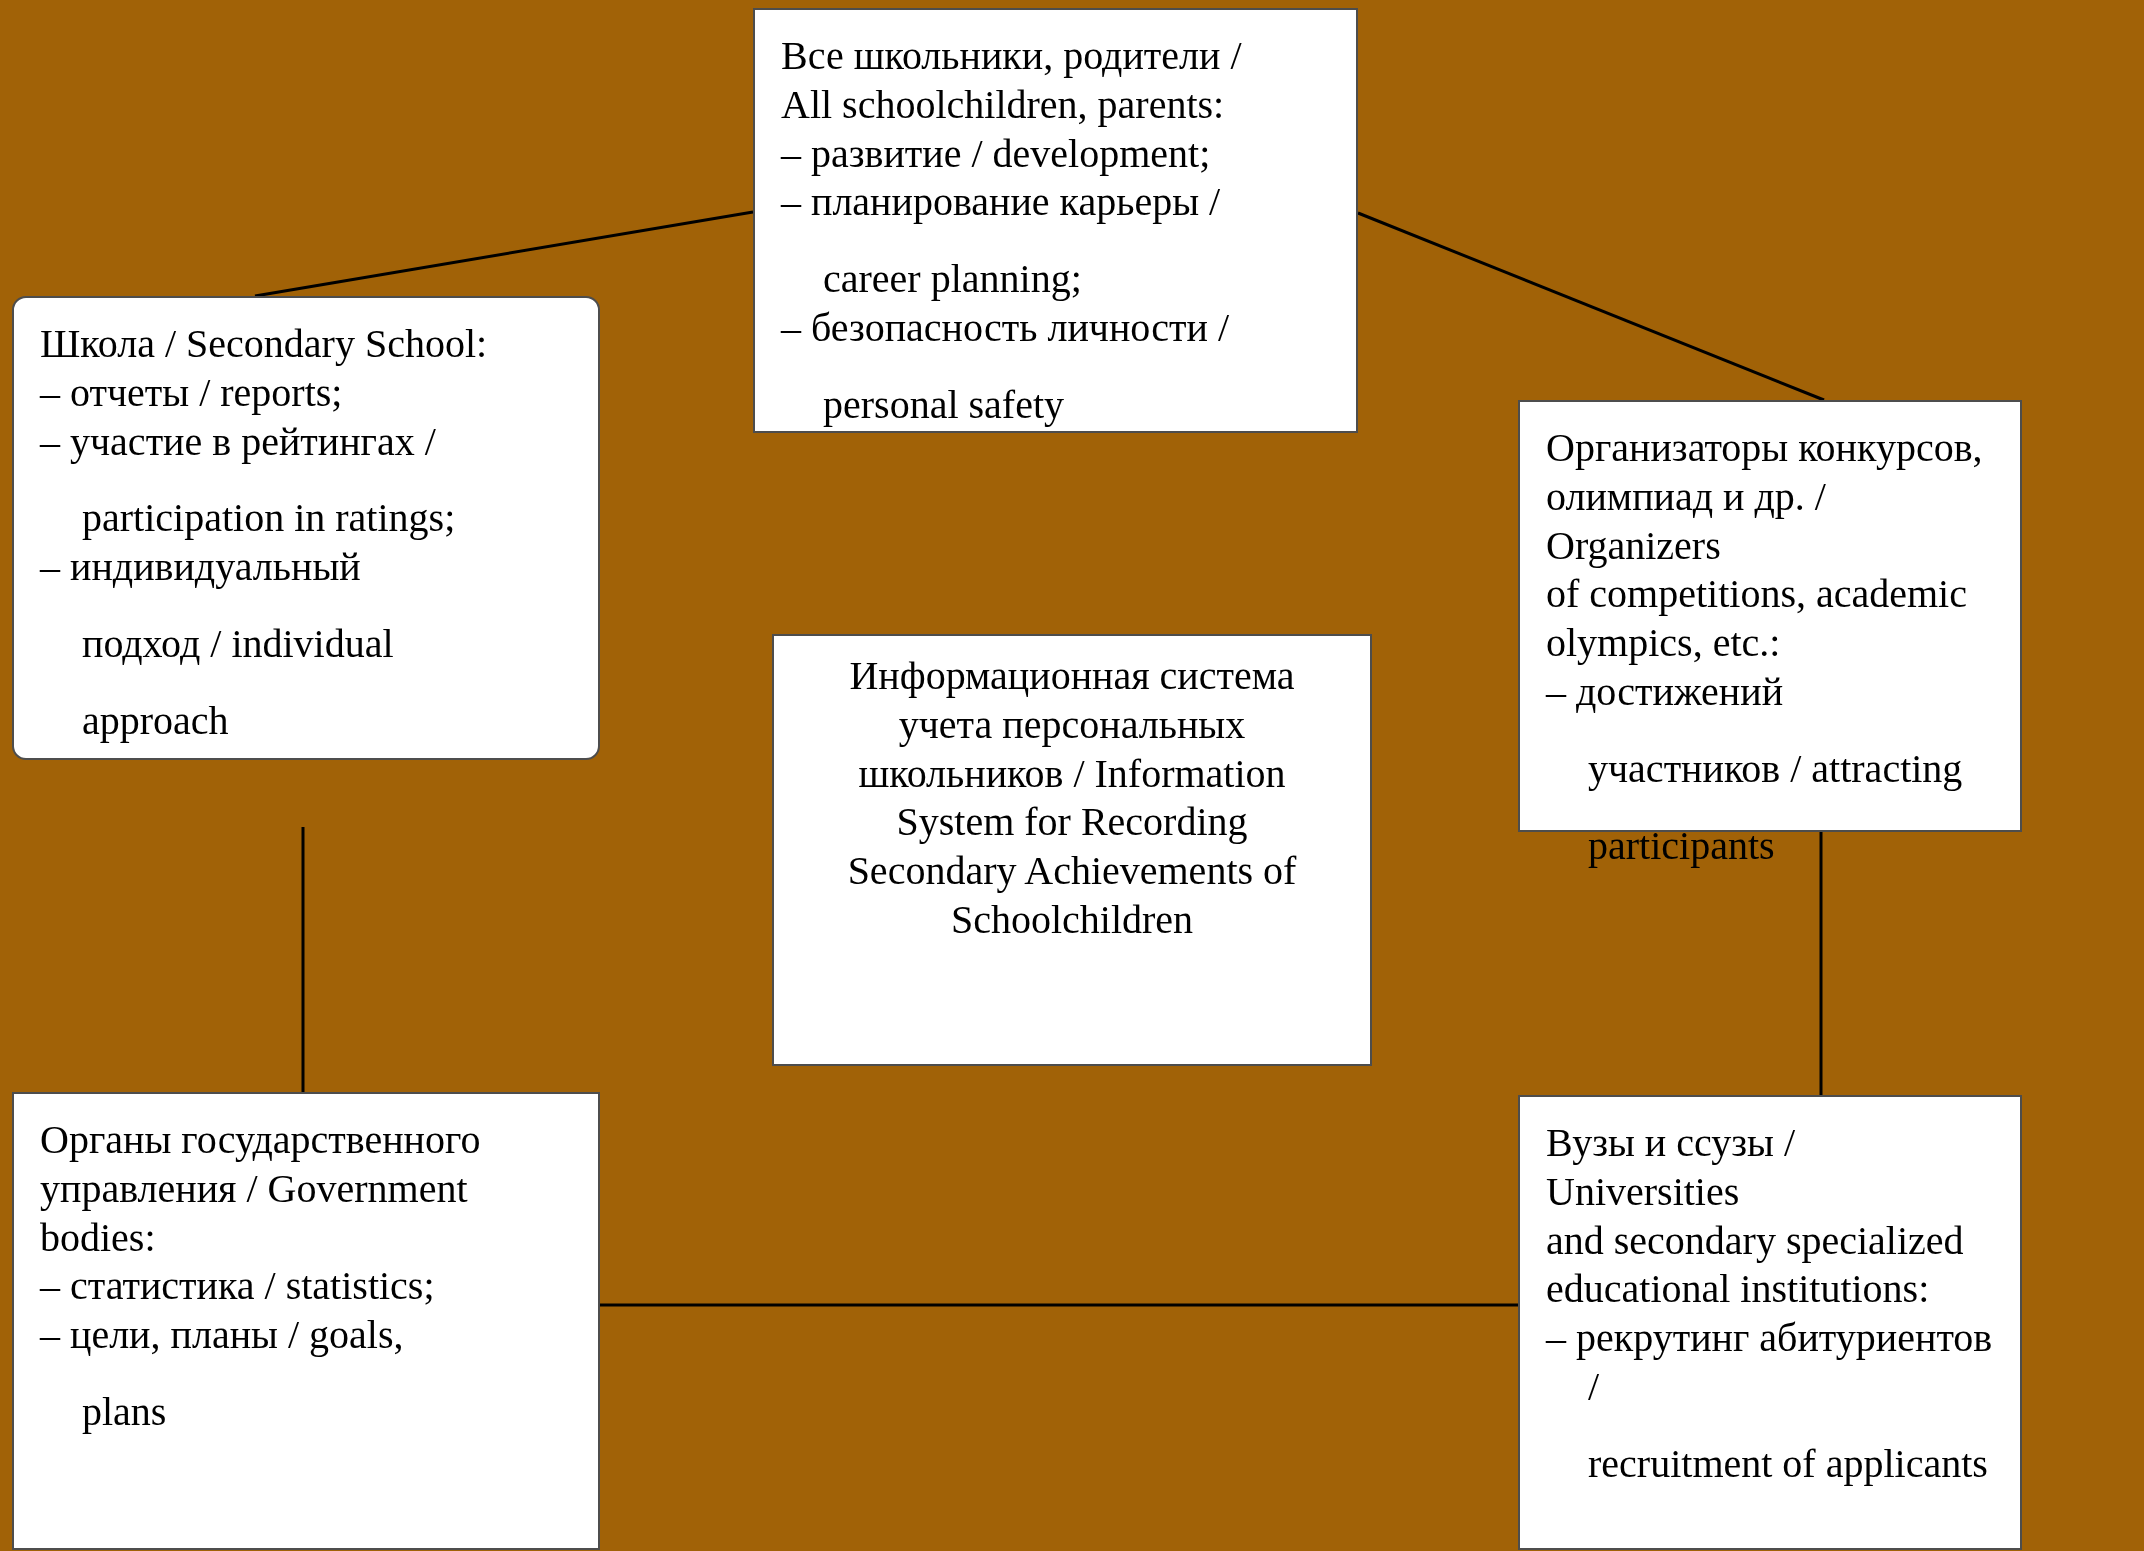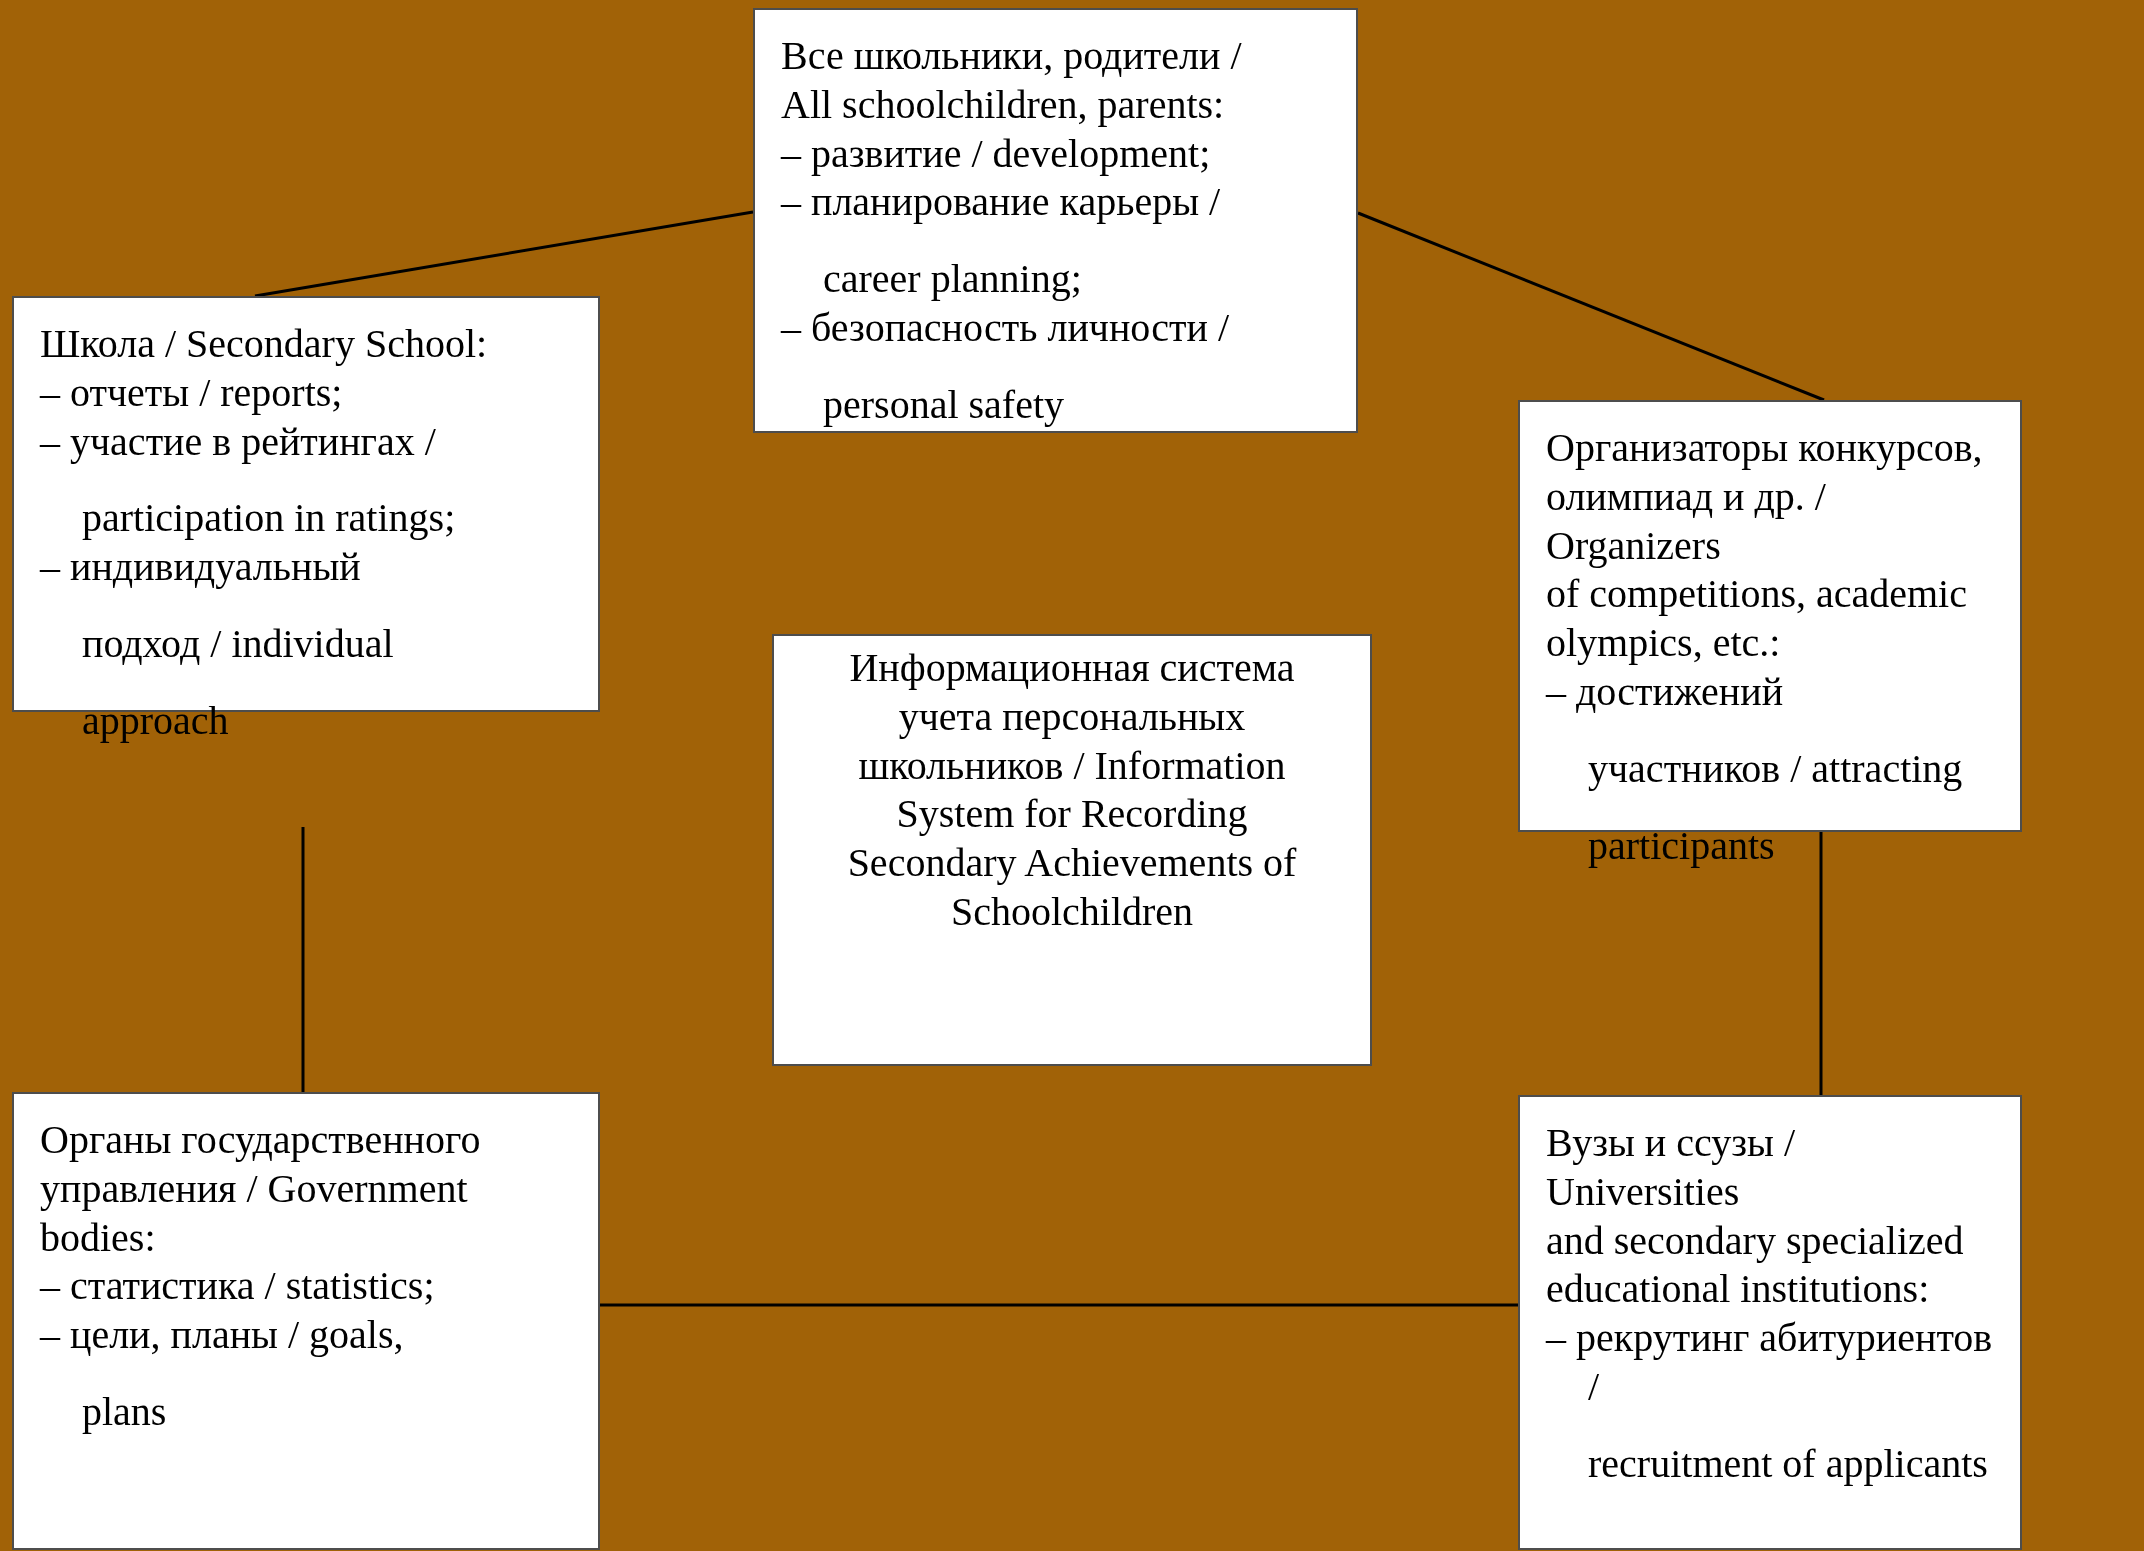--- a/index.html
+++ b/index.html
@@ -30,21 +30,21 @@
     border: 2px solid #4d4d4d;
     background: #ffffff;
     font-size: 40px;
     line-height: 1.22;
     color: #000000;
   }
   .node .body {
     padding: 22px 26px 10px 26px;
   }
   .node.center .body {
-    padding: 8px 28px;
+    padding: 16px 28px;
     text-align: center;
   }
   .ln {
     white-space: pre-wrap;
   }
   .ln.hang {
     padding-left: 42px;
     text-indent: -42px;
   }
   .ln.cont {
@@ -70,21 +70,21 @@
       <div class="ln">Все школьники, родители /</div>
       <div class="ln">All schoolchildren, parents:</div>
       <div class="ln hang">– развитие / development;</div>
       <div class="ln hang">– планирование карьеры /</div>
       <div class="ln cont">career planning;</div>
       <div class="ln hang">– безопасность личности /</div>
       <div class="ln cont">personal safety</div>
     </div>
   </div>
 
-  <div class="node left" style="left:12px; top:296px; width:588px; height:416px;">
+  <div class="node left" style="left:12px; top:296px; width:588px; height:464px;border-radius:14px;">
     <div class="body">
       <div class="ln">Школа / Secondary School:</div>
       <div class="ln hang">– отчеты / reports;</div>
       <div class="ln hang">– участие в рейтингах /</div>
       <div class="ln cont">participation in ratings;</div>
       <div class="ln hang">– индивидуальный</div>
       <div class="ln cont">подход / individual</div>
       <div class="ln cont">approach</div>
     </div>
   </div>

